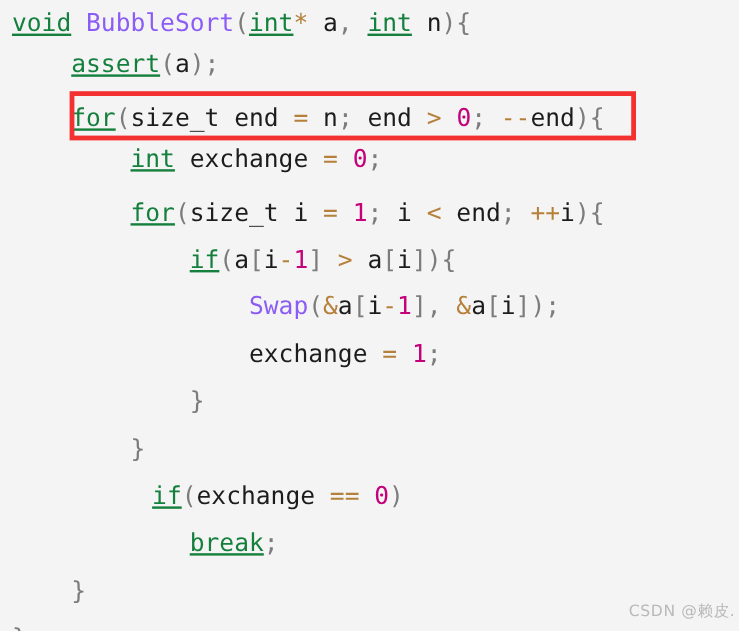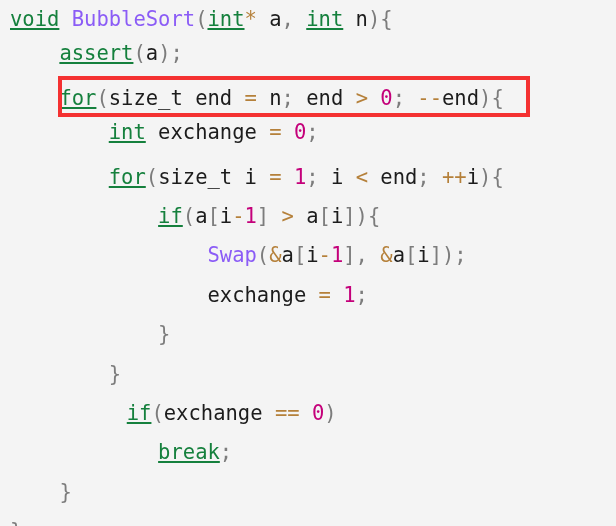--- a/index.html
+++ b/index.html
@@ -76,13 +76,14 @@
       <div class="code-line" style="top: 236.4px; left: 10px;"><span class="tok-id">                </span><span class="tok-fn">Swap</span><span class="tok-punc">(</span><span class="tok-op">&amp;</span><span class="tok-id">a</span><span class="tok-punc">[</span><span class="tok-id">i</span><span class="tok-op">-</span><span class="tok-num">1</span><span class="tok-punc">]</span><span class="tok-punc">,</span><span class="tok-id"> </span><span class="tok-op">&amp;</span><span class="tok-id">a</span><span class="tok-punc">[</span><span class="tok-id">i</span><span class="tok-punc">]</span><span class="tok-punc">)</span><span class="tok-punc">;</span></div>
       <div class="code-line" style="top: 275.8px; left: 10px;"><span class="tok-id">                </span><span class="tok-id">exchange </span><span class="tok-op">=</span><span class="tok-id"> </span><span class="tok-num">1</span><span class="tok-punc">;</span></div>
       <div class="code-line" style="top: 315.2px; left: 10px;"><span class="tok-id">            </span><span class="tok-brace">}</span></div>
       <div class="code-line" style="top: 354.6px; left: 10px;"><span class="tok-id">        </span><span class="tok-brace">}</span></div>
       <div class="code-line" style="top: 394px; left: 28px;"><span class="tok-id">        </span><span class="tok-kw">if</span><span class="tok-punc">(</span><span class="tok-id">exchange </span><span class="tok-op">==</span><span class="tok-id"> </span><span class="tok-num">0</span><span class="tok-punc">)</span></div>
       <div class="code-line" style="top: 433.4px; left: 10px;"><span class="tok-id">            </span><span class="tok-kw">break</span><span class="tok-punc">;</span></div>
       <div class="code-line" style="top: 472.8px; left: 10px;"><span class="tok-id">    </span><span class="tok-brace">}</span></div>
       <div class="code-line" style="top: 512.2px; left: 10px;"><span class="tok-brace">}</span></div>
     </div>
   <div id="highlight-box" style="left: 58px; top: 76px; width: 472px; height: 41px; border-width: 4px; border-color: rgb(244, 49, 49);"></div>
+  <div id="watermark" style="left: 524px; top: 500px; color: rgb(185, 185, 185);">CSDN @赖皮.</div>
 </div>
 
 </body></html>

